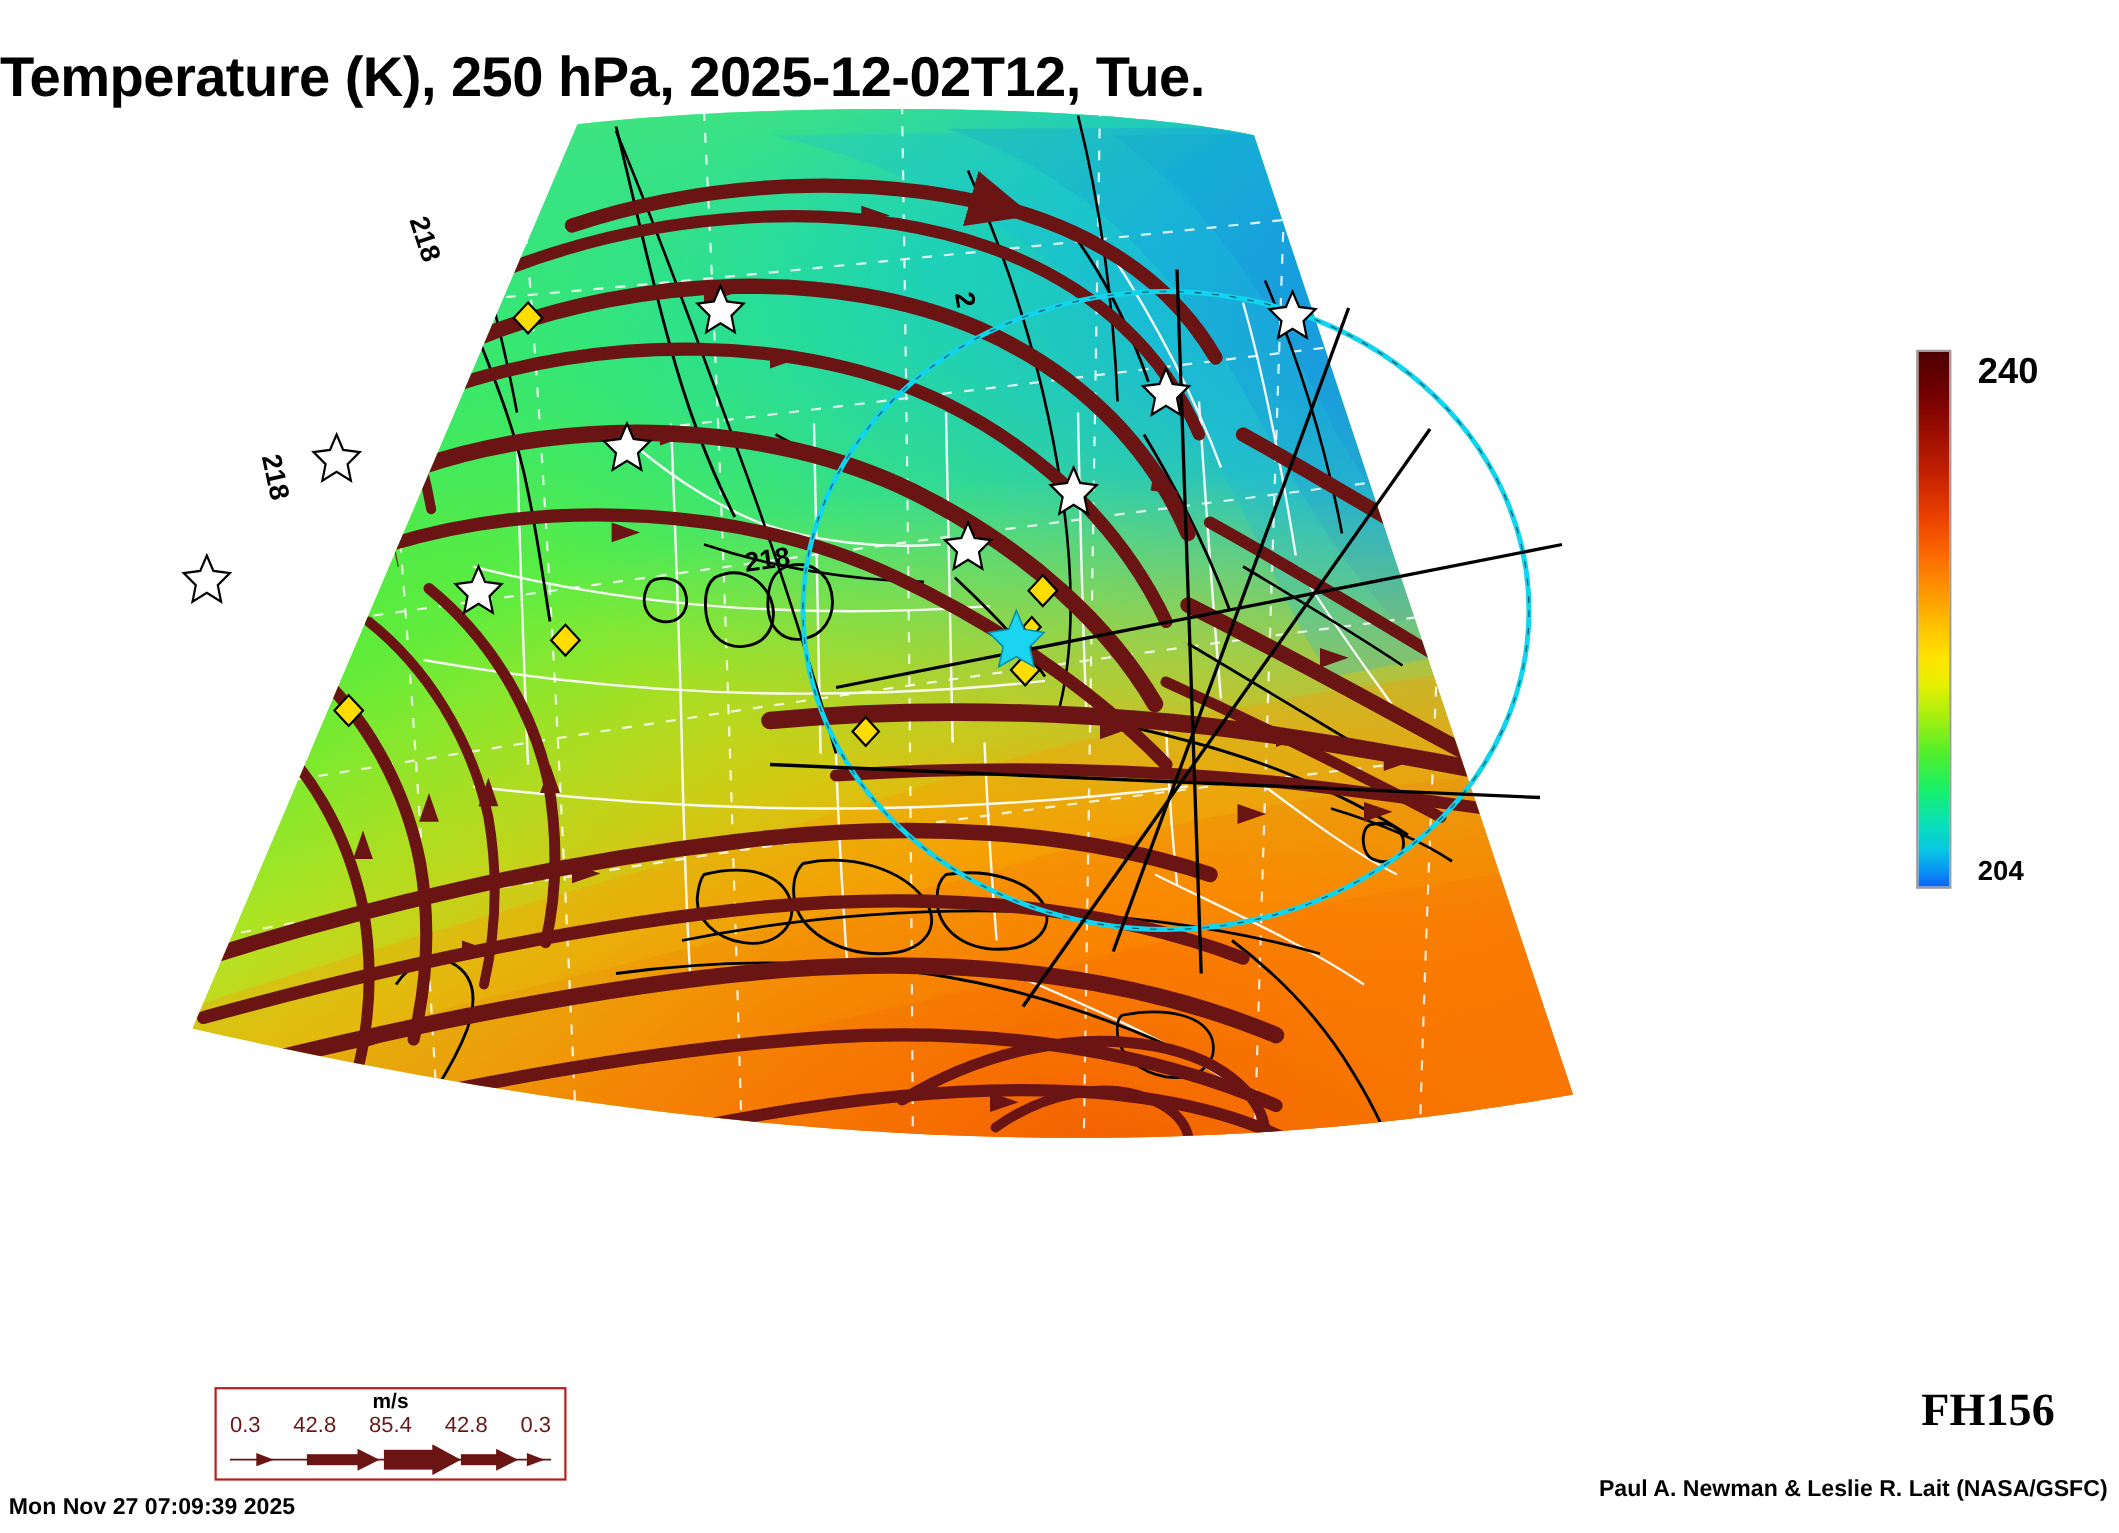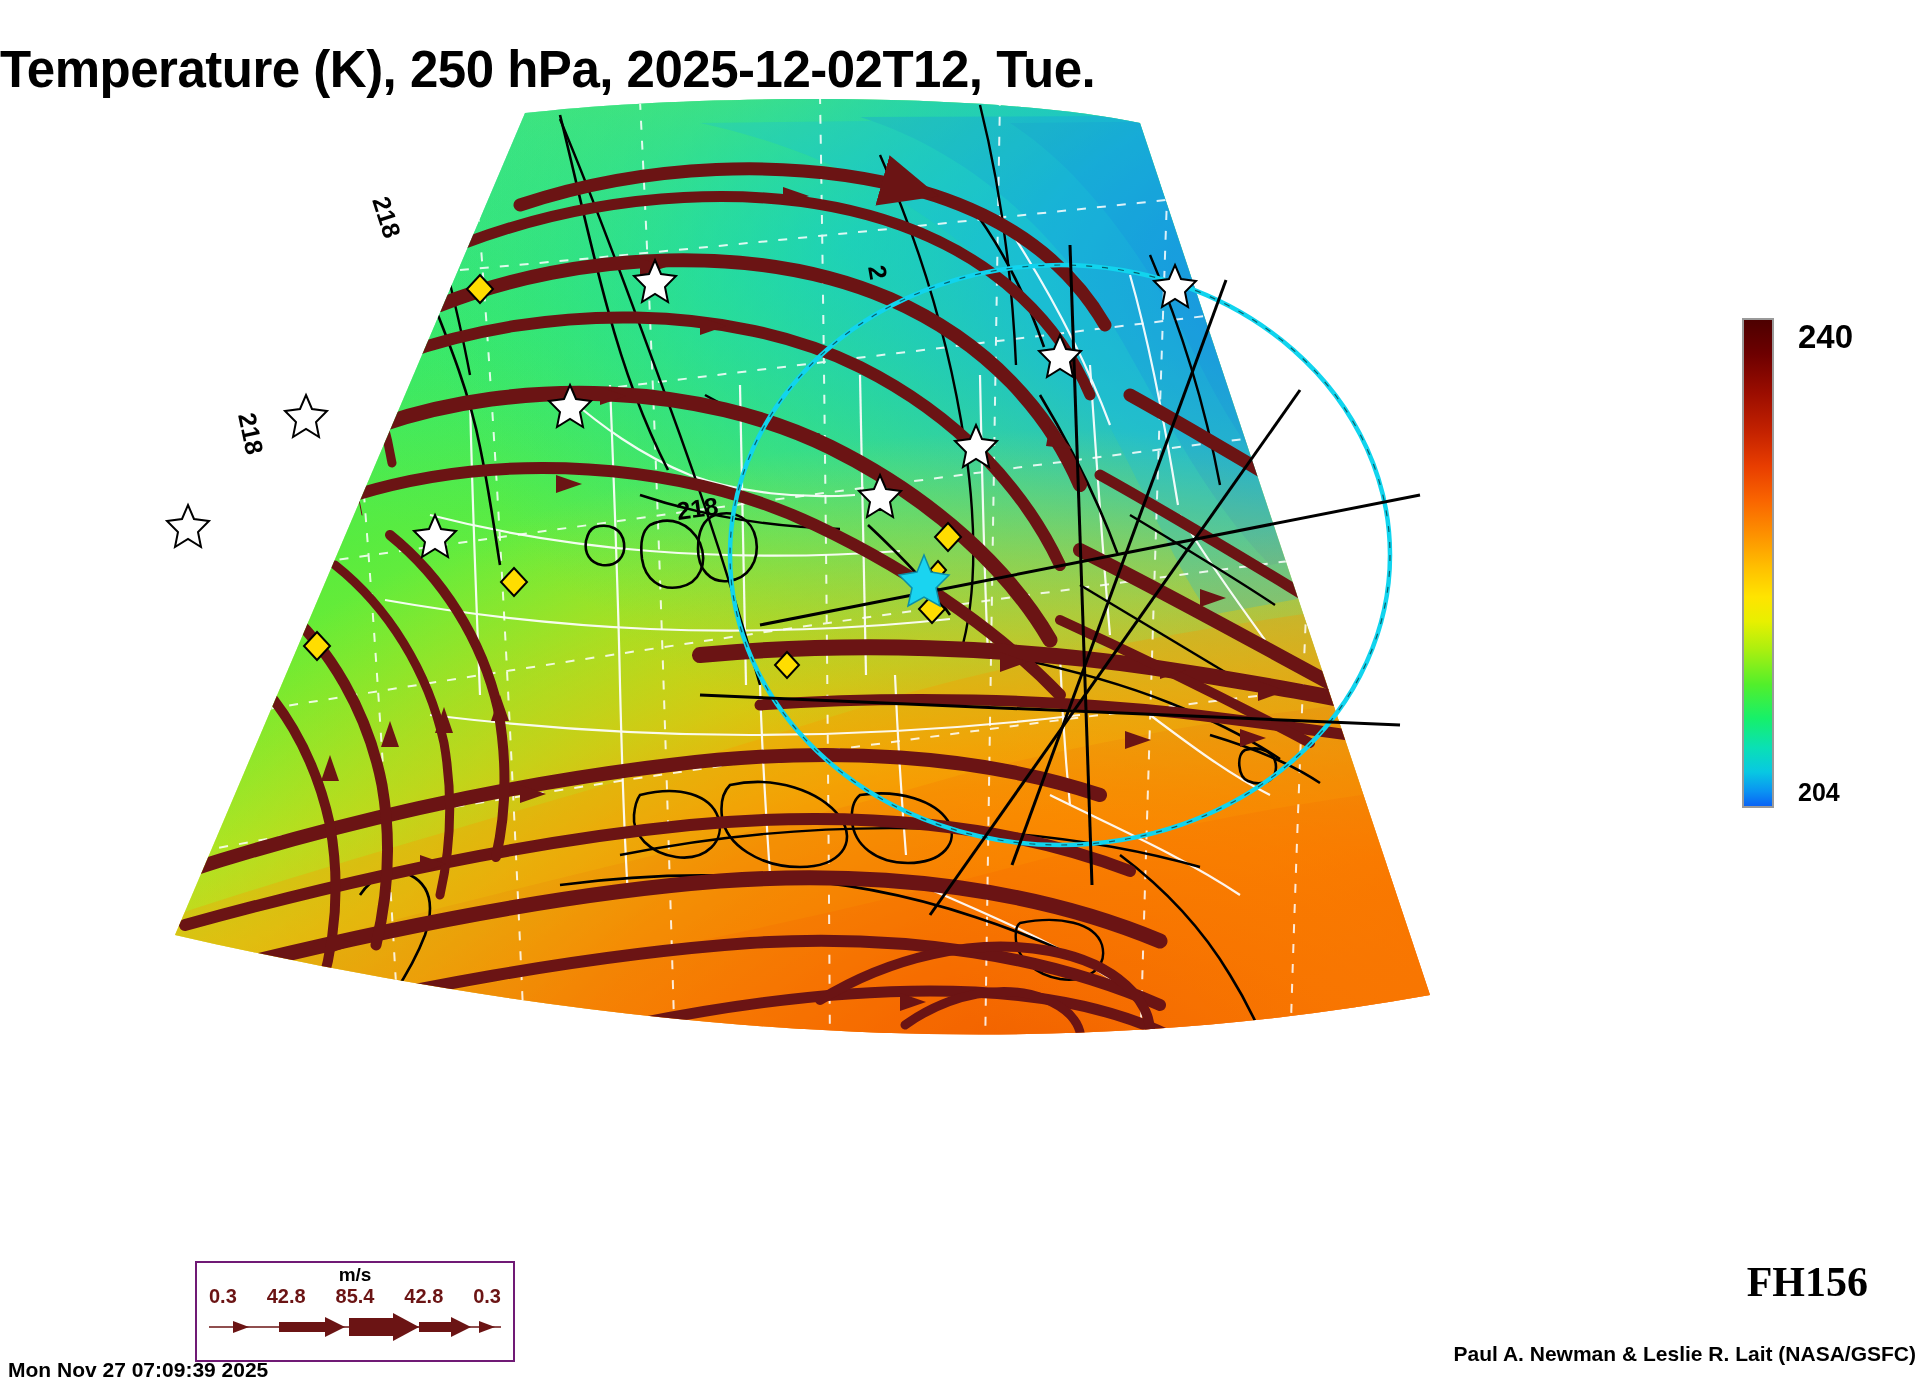--- a/index.html
+++ b/index.html
@@ -92,22 +92,22 @@
     color: #000;
     font-family: "Liberation Sans", sans-serif;
   }
 
   
   #wind-legend {
     position: absolute;
     left: 195px;
     top: 1261px;
     width: 320px;
-    height: 101px;
-    border: 2px solid #701a75;
+    height: 85px;
+    border: 2px solid #b91c1c;
     box-sizing: border-box;
     background: #ffffff;
     padding-left: 32px;
   }
   #wind-legend-unit {
     position: absolute;
     left: 0; right: 0;
     top: 1px;
     text-align: center;
     font-size: 19px;
@@ -117,21 +117,21 @@
   }
   #wind-legend-values {
     position: absolute;
     left: 0; right: 0;
     top: 22px;
     display: flex;
     justify-content: space-between;
     padding: 0 12px;
     box-sizing: border-box;
     font-size: 20px;
-    font-weight: bold;
+    font-weight: normal;
     color: #6b1414;
     font-family: "Liberation Sans", sans-serif;
   }
   #wind-legend-arrows {
     position: absolute;
     left: 10px;
     top: 50px;
     width: 296px;
     height: 28px;
   }

